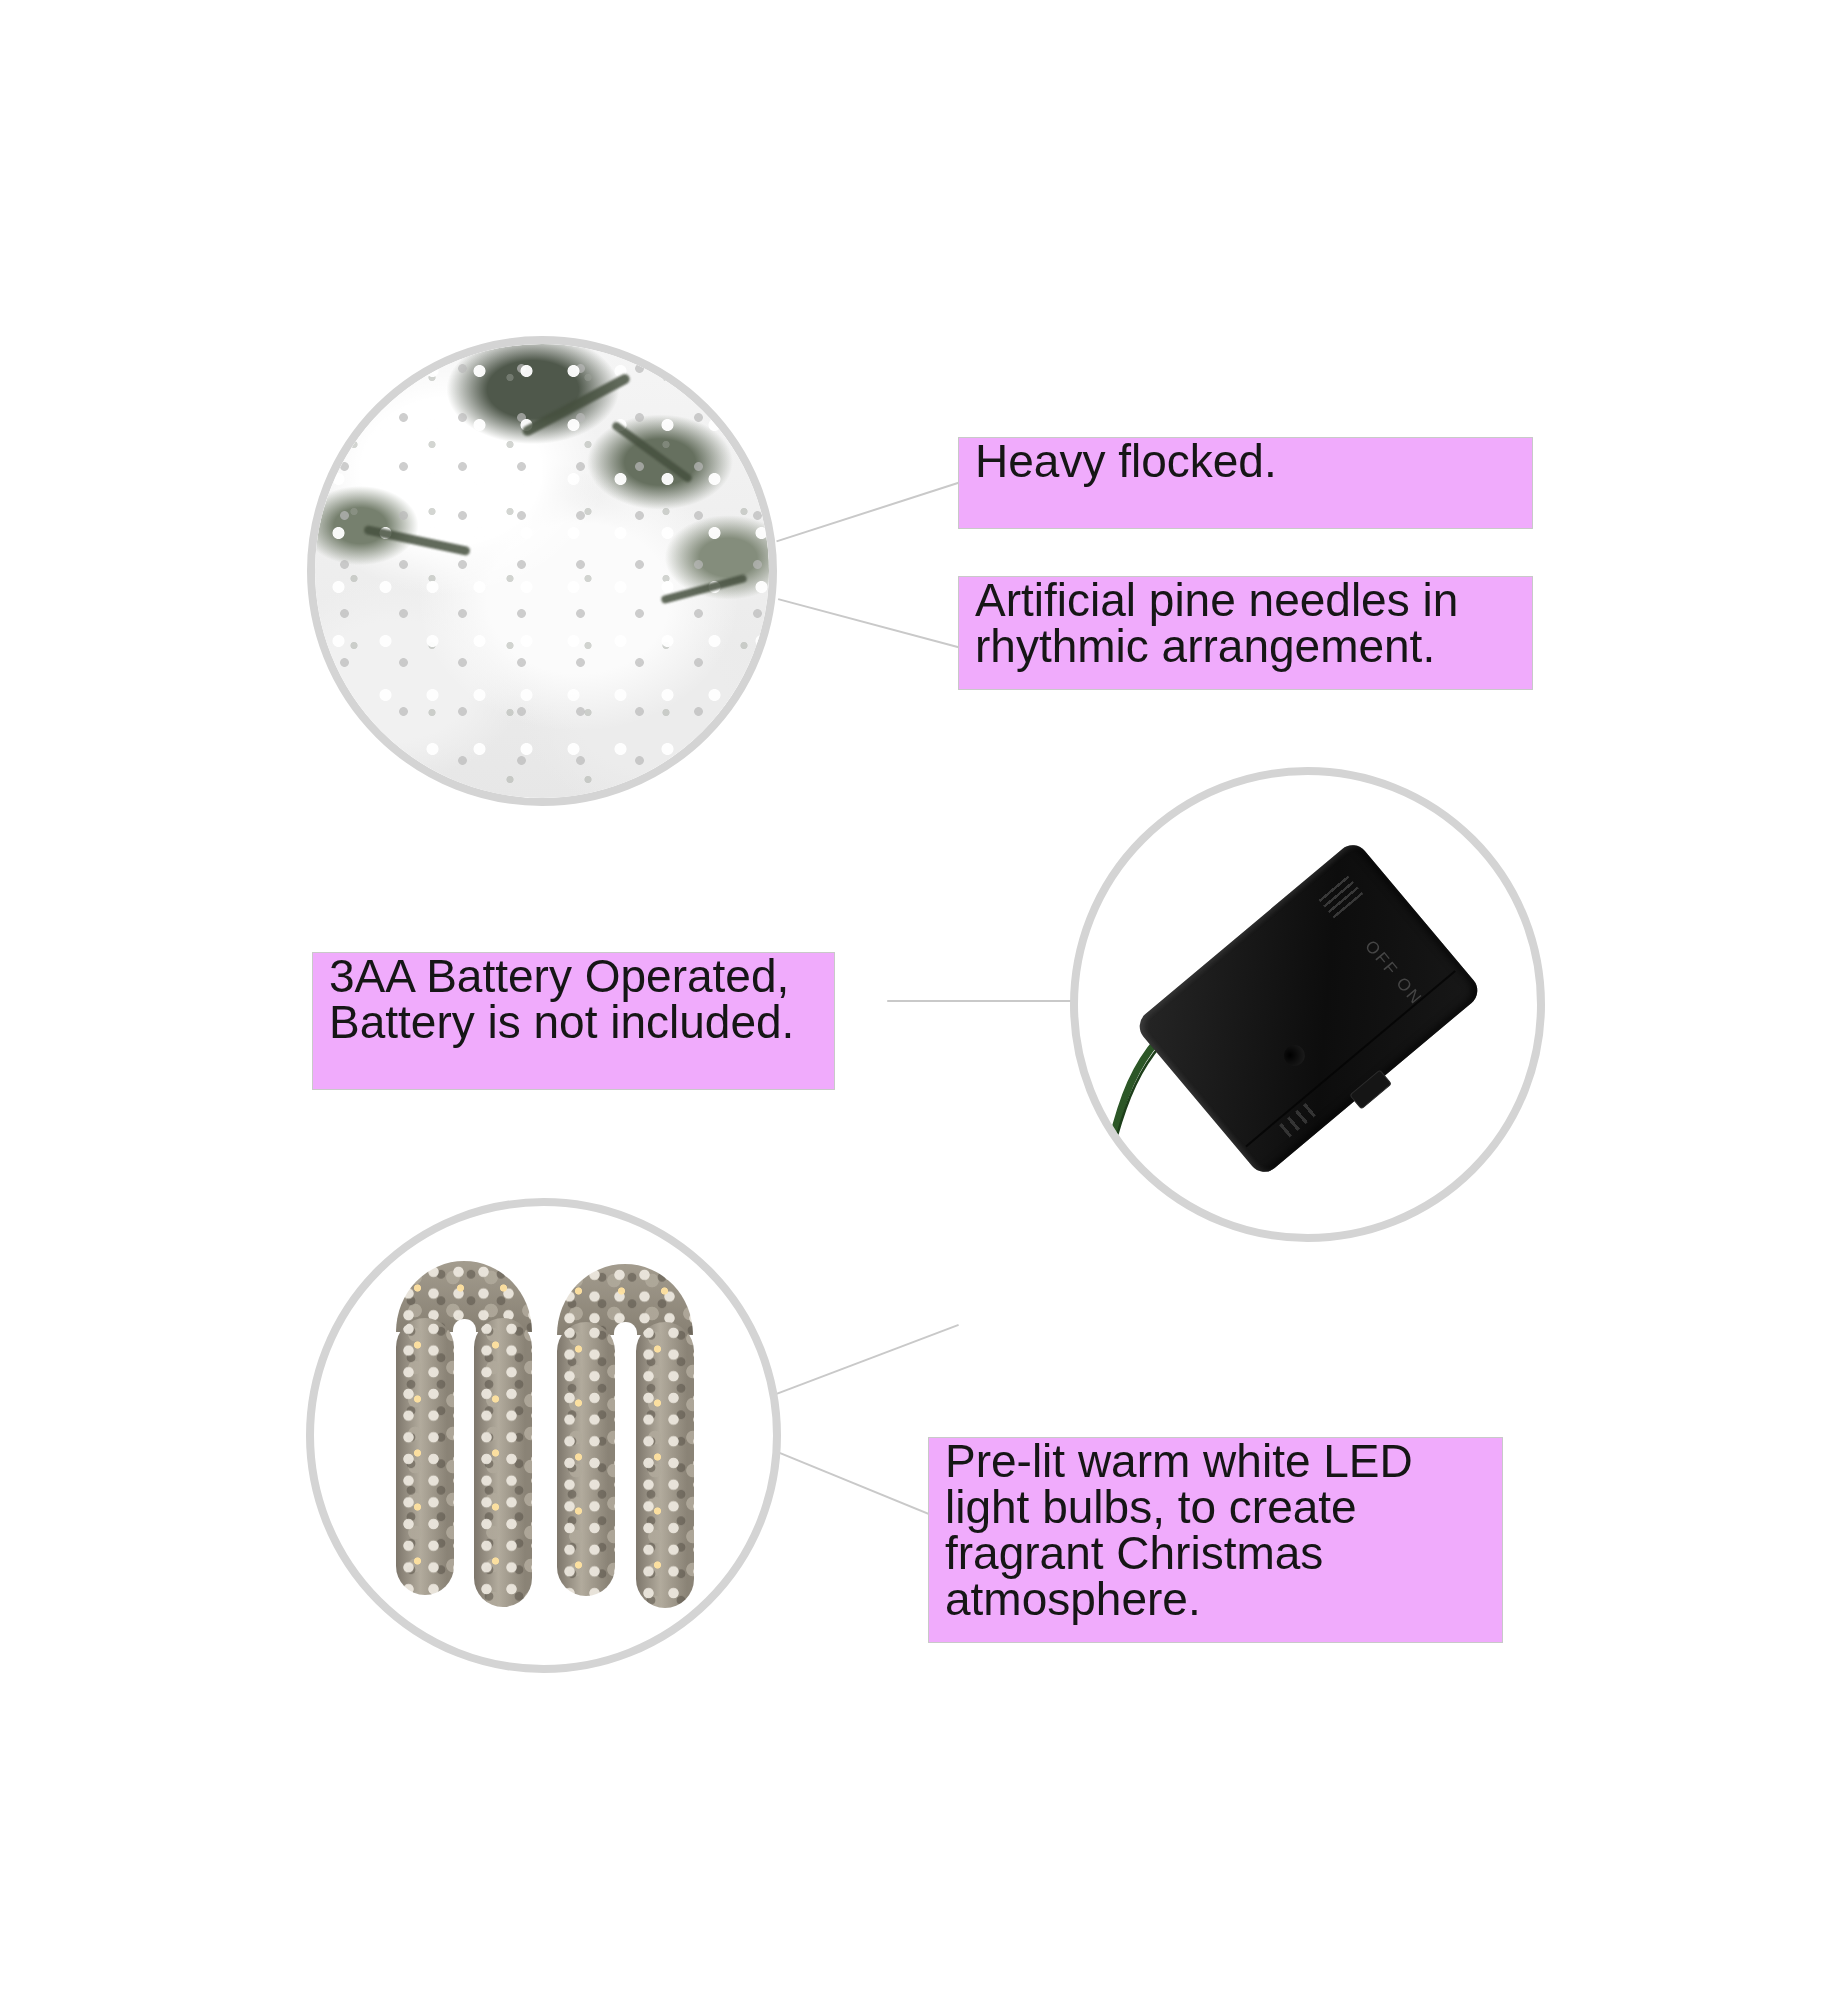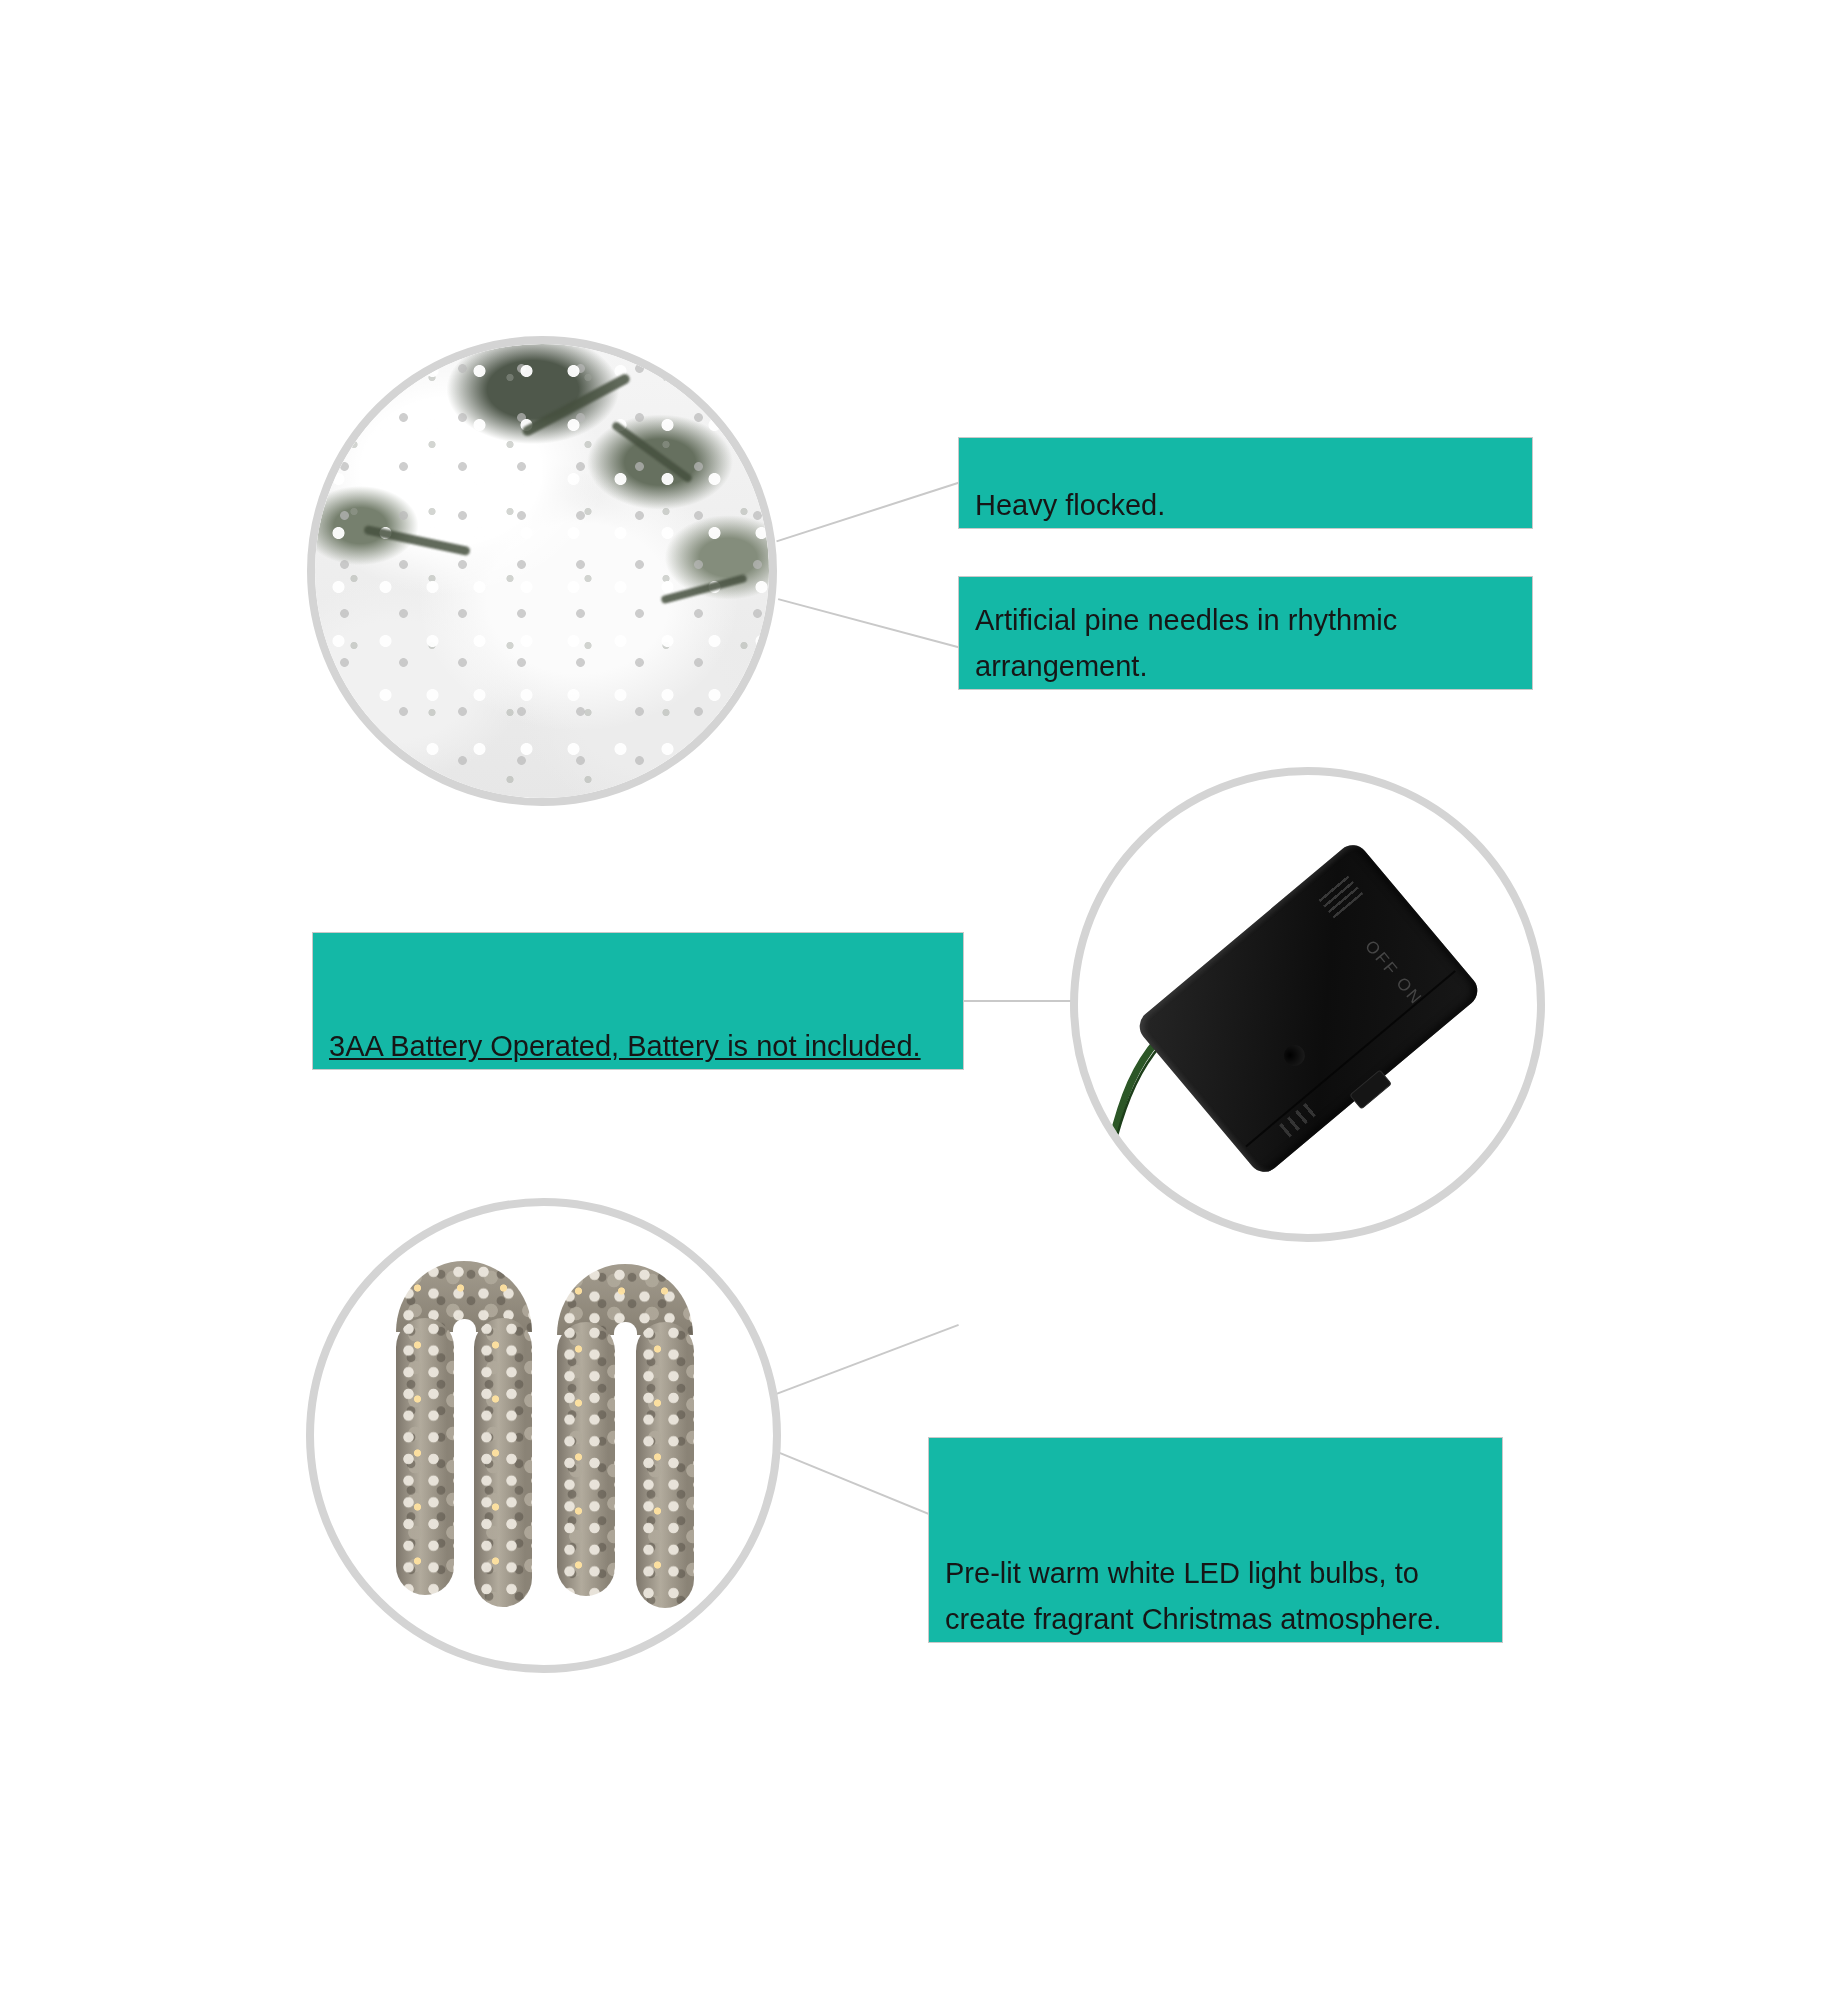--- a/index.html
+++ b/index.html
@@ -104,28 +104,28 @@
       radial-gradient(circle, rgba(176,169,155,.9) 0 6.4px, rgba(176,169,155,0) 7.2px),
       linear-gradient(180deg,#a39c8e,#878073);
     background-size:43px 54px, 25px 21.7px, 30px 26.5px, 38px 33px, auto;
   }
   .garland-arch-notch{
     position:absolute;left:57px;bottom:0;width:22.5px;height:13px;
     border-radius:11.2px 11.2px 0 0;background:#ffffff;
   }
   
   .callout{
-    position:absolute;box-sizing:border-box;background:#14b8a6;
-    border:1.6px solid #c9c9c9;display:flex;align-items:flex-end;
-    padding:0 16px;color:#161616;font-size:29px;line-height:46px;
+    position:absolute;box-sizing:border-box;background:#f0abfc;
+    border:1.6px solid #c9c9c9;display:flex;align-items:flex-start;
+    padding:0 16px;color:#161616;font-size:46px;line-height:46px;
   }
   .callout span{display:block;}
   #callout-heavy-flocked {left:958px;top:437px; width:575px;height:92px;}
   #callout-pine-needles  {left:958px;top:576px; width:575px;height:114px;}
-  #callout-battery       {left:312px; top:932px;width:652px;height:138px;text-decoration:underline;}
+  #callout-battery       {left:312px; top:952px;width:523px;height:138px;}
   #callout-lights        {left:958px;top:1254px;width:575px;height:136px;}
   #callout-prelit        {left:928px;top:1437px;width:575px;height:206px;}
   #circle-flocked {left:307px; top:336px; width:470px;height:470px;}
   #circle-battery {left:1070px;top:767px; width:475px;height:475px;}
   #circle-garland {left:306px; top:1198px;width:475px;height:475px;}
 </style>
 </head>
 <body>
 
 <div id="canvas">

